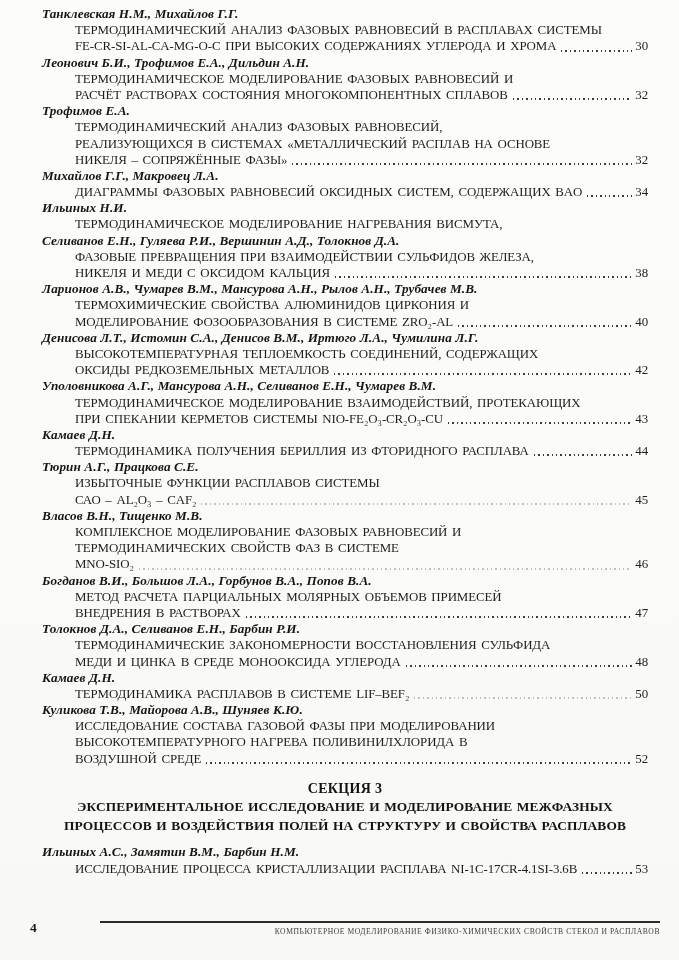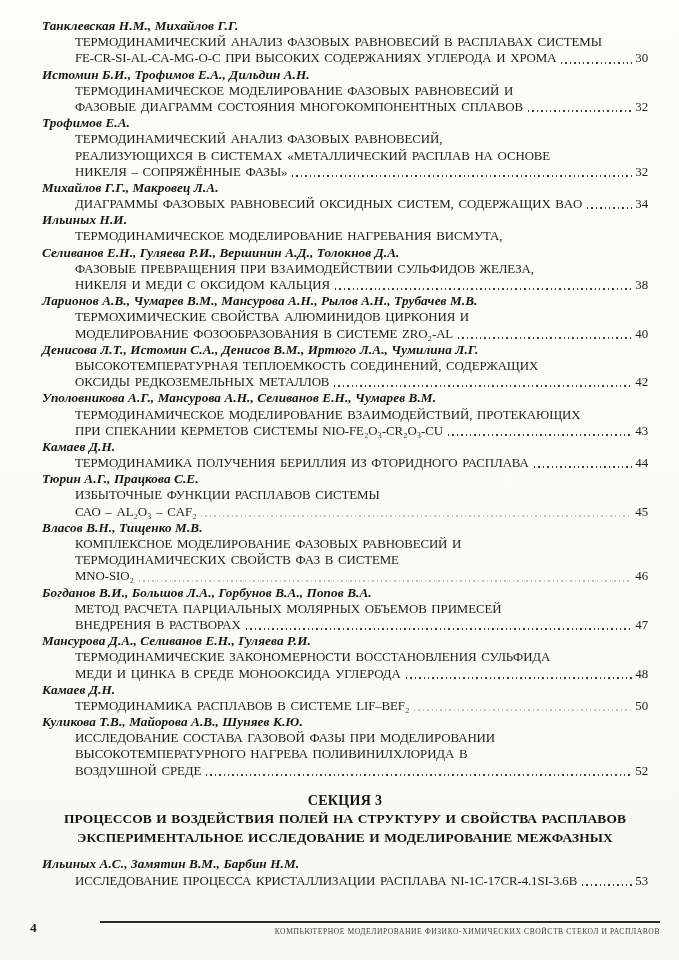--- a/index.html
+++ b/index.html
@@ -4,21 +4,21 @@
 <style>
   html,body{margin:0;padding:0;}
   body{
     width:679px;height:960px;position:relative;overflow:hidden;
     background:#fbfbf8;
     font-family:"Liberation Serif","DejaVu Serif",serif;
     color:#1b1b1b;
     -webkit-font-smoothing:antialiased;
   }
   .page{position:absolute;inset:0;background:linear-gradient(180deg,#fcfcfa 0%,#fafaf7 60%,#f8f8f5 100%);}
-  .content{position:absolute;left:42px;right:31px;top:18px;font-family:Liberation Serif, serif;}
+  .content{position:absolute;left:42px;right:31px;top:6px;font-family:Liberation Serif, serif;}
   .entry{margin:0;}
   .authors{
     font-weight:bold;font-style:italic;
     font-size:13.2px;line-height:16.2px;height:16.2px;
     white-space:nowrap;color:#151515;letter-spacing:.1px;
   }
   .tline{
     display:flex;align-items:baseline;
     padding-left:33px;
     font-size:12.9px;line-height:16.2px;height:16.2px;
@@ -71,26 +71,26 @@
           <div class="tline">
             <span class="ttext">ТЕРМОДИНАМИЧЕСКИЙ АНАЛИЗ ФАЗОВЫХ РАВНОВЕСИЙ В РАСПЛАВАХ СИСТЕМЫ</span>
           </div>
           <div class="tline">
             <span class="ttext">FE-CR-SI-AL-CA-MG-O-C ПРИ ВЫСОКИХ СОДЕРЖАНИЯХ УГЛЕРОДА И ХРОМА</span>
             <span class="leader"></span>
             <span class="pnum">30</span>
           </div>
         </div>
         <div class="entry">
-          <div class="authors">Истомин Б.И., Трофимов Е.А., Дильдин А.Н.</div>
+          <div class="authors">Леонович Б.И., Трофимов Е.А., Дильдин А.Н.</div>
           <div class="tline">
             <span class="ttext">ТЕРМОДИНАМИЧЕСКОЕ МОДЕЛИРОВАНИЕ ФАЗОВЫХ РАВНОВЕСИЙ И</span>
           </div>
           <div class="tline">
-            <span class="ttext">ФАЗОВЫЕ ДИАГРАММ СОСТОЯНИЯ МНОГОКОМПОНЕНТНЫХ СПЛАВОВ</span>
+            <span class="ttext">РАСЧЁТ РАСТВОРАХ СОСТОЯНИЯ МНОГОКОМПОНЕНТНЫХ СПЛАВОВ</span>
             <span class="leader"></span>
             <span class="pnum">32</span>
           </div>
         </div>
         <div class="entry">
           <div class="authors">Трофимов Е.А.</div>
           <div class="tline">
             <span class="ttext">ТЕРМОДИНАМИЧЕСКИЙ АНАЛИЗ ФАЗОВЫХ РАВНОВЕСИЙ,</span>
           </div>
           <div class="tline">
@@ -198,21 +198,21 @@
           <div class="tline">
             <span class="ttext">МЕТОД РАСЧЕТА ПАРЦИАЛЬНЫХ МОЛЯРНЫХ ОБЪЕМОВ ПРИМЕСЕЙ</span>
           </div>
           <div class="tline">
             <span class="ttext">ВНЕДРЕНИЯ В РАСТВОРАХ</span>
             <span class="leader"></span>
             <span class="pnum">47</span>
           </div>
         </div>
         <div class="entry">
-          <div class="authors">Мансурова Д.А., Селиванов Е.Н., Гуляева Р.И.</div>
+          <div class="authors">Толокнов Д.А., Селиванов Е.Н., Барбин Р.И.</div>
           <div class="tline">
             <span class="ttext">ТЕРМОДИНАМИЧЕСКИЕ ЗАКОНОМЕРНОСТИ ВОССТАНОВЛЕНИЯ СУЛЬФИДА</span>
           </div>
           <div class="tline">
             <span class="ttext">МЕДИ И ЦИНКА В СРЕДЕ МОНООКСИДА УГЛЕРОДА</span>
             <span class="leader"></span>
             <span class="pnum">48</span>
           </div>
         </div>
         <div class="entry">
@@ -234,22 +234,22 @@
           <div class="tline">
             <span class="ttext">ВОЗДУШНОЙ СРЕДЕ</span>
             <span class="leader"></span>
             <span class="pnum">52</span>
           </div>
         </div>
       </div>
 
     <div class="section-heading">
       <div class="section-label">СЕКЦИЯ 3</div>
+      <div class="section-title-line">ЭКСПЕРИМЕНТАЛЬНОЕ ИССЛЕДОВАНИЕ И МОДЕЛИРОВАНИЕ МЕЖФАЗНЫХ</div>
       <div class="section-title-line">ПРОЦЕССОВ И ВОЗДЕЙСТВИЯ ПОЛЕЙ НА СТРУКТУРУ И СВОЙСТВА РАСПЛАВОВ</div>
-      <div class="section-title-line">ЭКСПЕРИМЕНТАЛЬНОЕ ИССЛЕДОВАНИЕ И МОДЕЛИРОВАНИЕ МЕЖФАЗНЫХ</div>
     </div>
 
     <div class="section-list">
         <div class="entry">
           <div class="authors">Ильиных А.С., Замятин В.М., Барбин Н.М.</div>
           <div class="tline">
             <span class="ttext">ИССЛЕДОВАНИЕ ПРОЦЕССА КРИСТАЛЛИЗАЦИИ РАСПЛАВА NI-1C-17CR-4.1SI-3.6B</span>
             <span class="leader"></span>
             <span class="pnum">53</span>
           </div>

